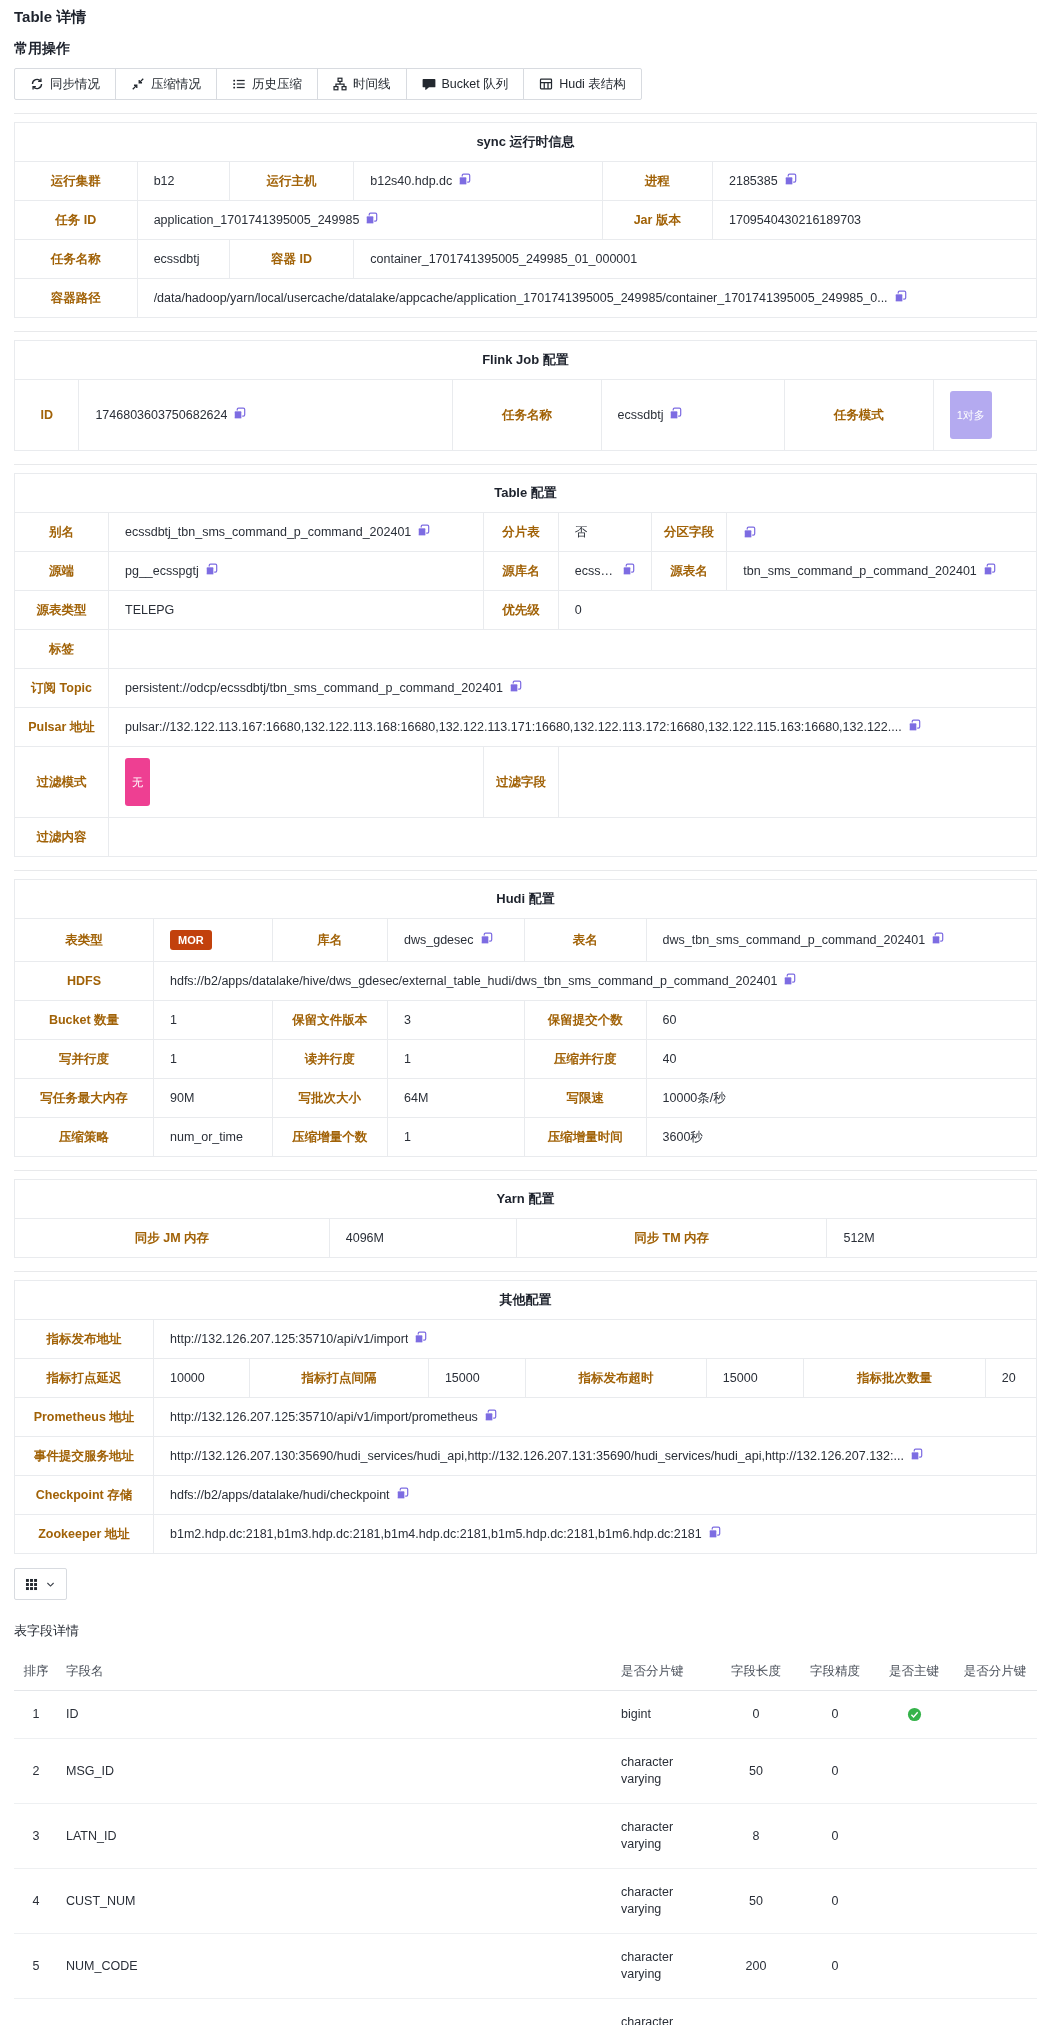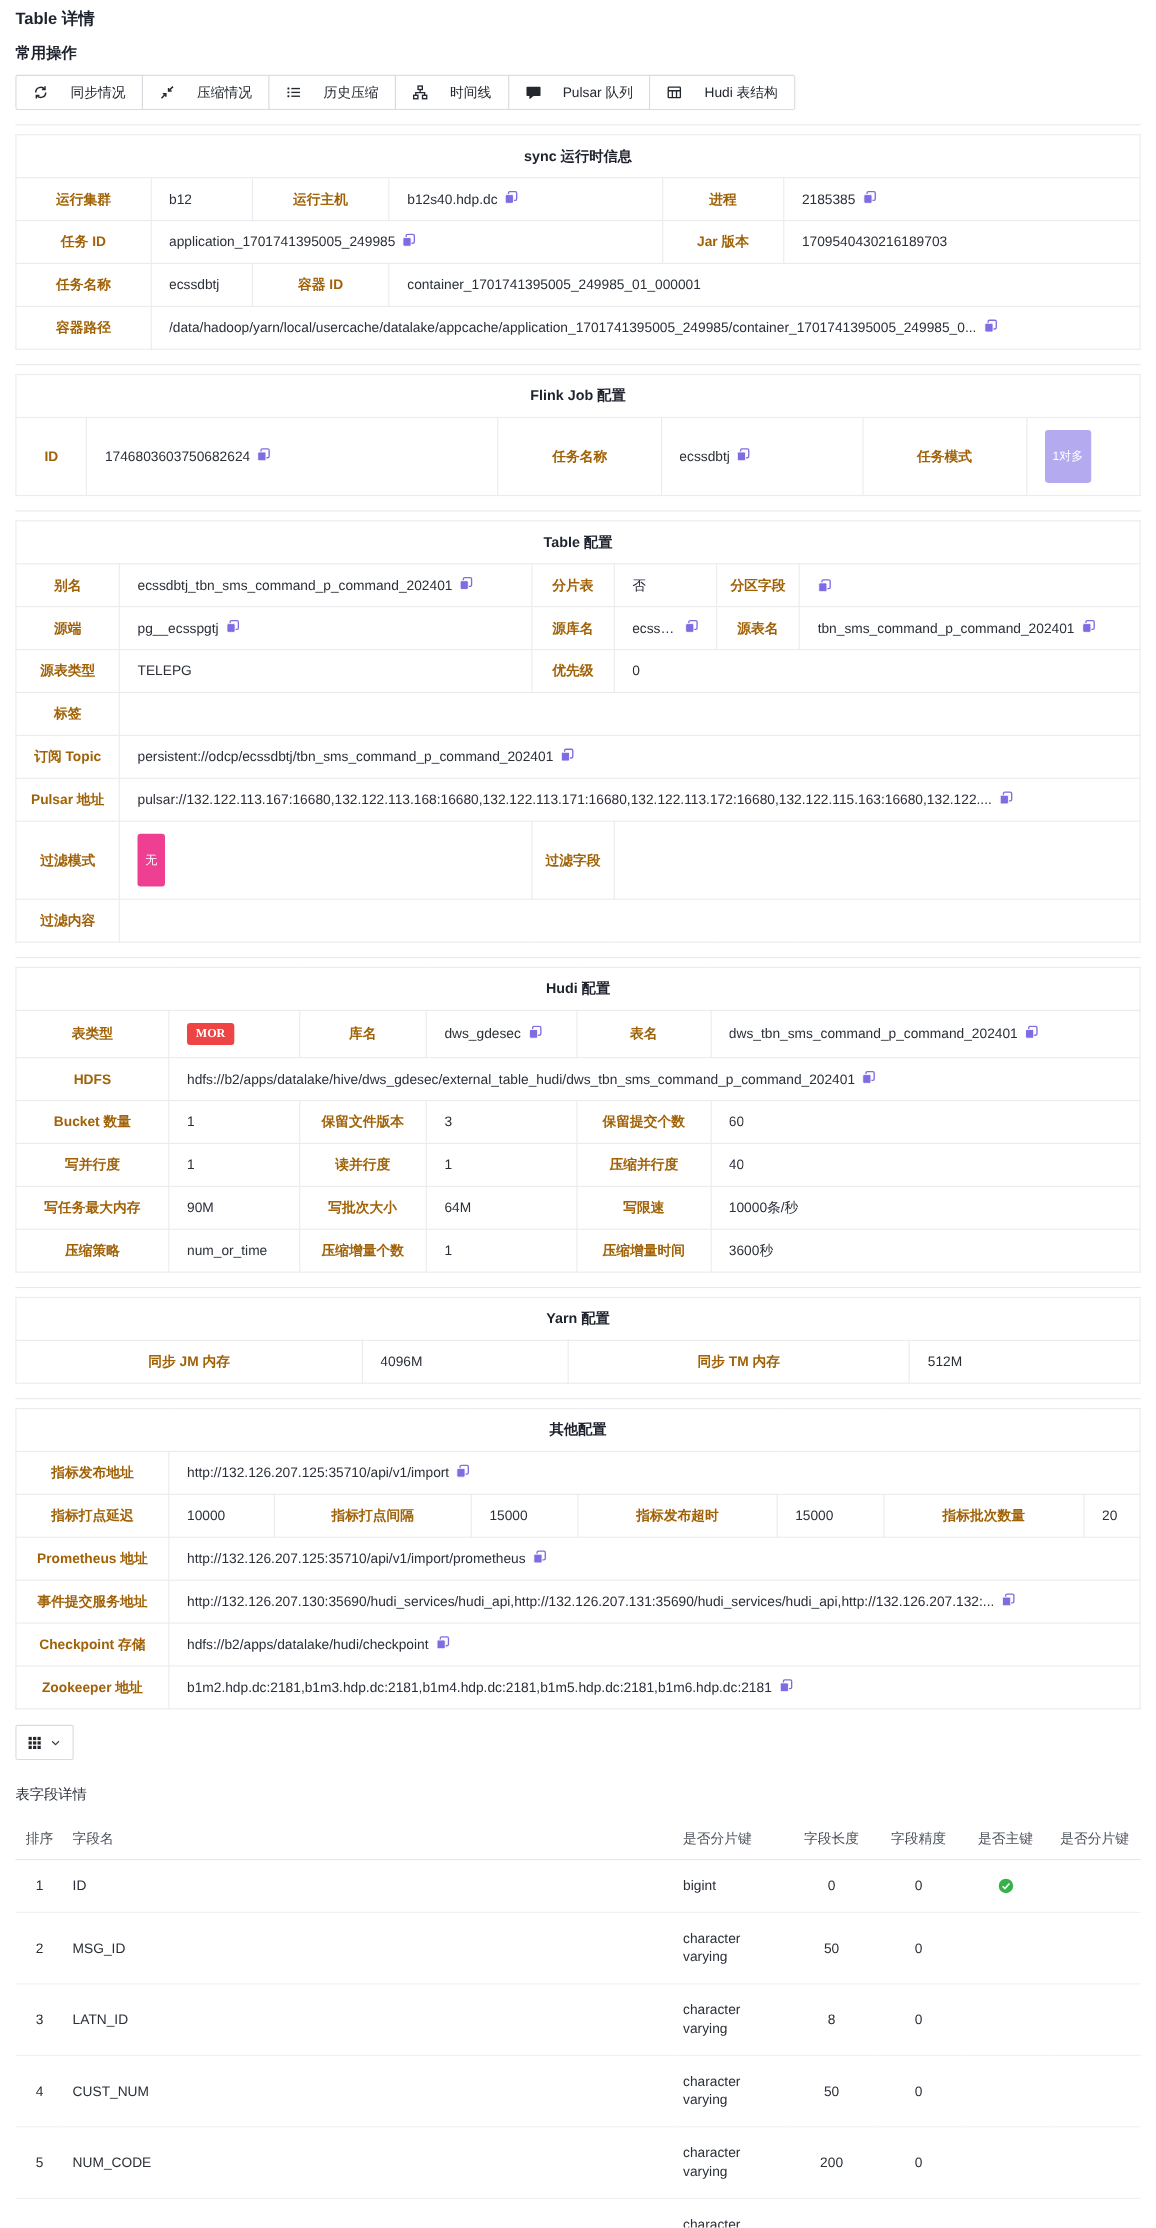--- a/index.html
+++ b/index.html
@@ -6,21 +6,21 @@
   html,body { margin:0; padding:0; }
   body {
     width:1051px; height:2025px; overflow:hidden; background:#fff;
     font-family:"Liberation Sans","DejaVu Sans",sans-serif; color:#2a2f38;
   }
   .page { padding:0 14px; }
   .h1 { font-size:15px; font-weight:700; padding-top:8px; color:#1d222c; }
   .h2 { font-size:14px; font-weight:700; margin-top:13px; color:#1d222c; }
   .btn-group { margin-top:10px; display:inline-flex; }
   .btn {
-    display:inline-flex; align-items:center; gap:20px; background:#fff;
+    display:inline-flex; align-items:center; gap:6px; background:#fff;
     border:1px solid #d8dbe0; padding:0 15px; height:32px; font-size:12.5px;
     color:#23282f; margin-left:-1px; cursor:pointer; font-family:inherit; white-space:nowrap;
   }
   .btn:first-child { margin-left:0; border-radius:2px 0 0 2px; }
   .btn:last-child { border-radius:0 2px 2px 0; }
   .icon { display:inline-block; width:14px; height:14px; color:#23282f; }
   .icon svg { width:100%; height:100%; display:block; }
   hr.divider { border:none; border-top:1px solid #e8e9eb; margin:13px 0 8px 0; }
   table.cfg { width:100%; border-collapse:collapse; table-layout:fixed; }
   table.cfg td {
@@ -106,21 +106,21 @@
           </svg>
         </span>
         <span>时间线</span>
       </button>
       <button class="btn">
         <span class="icon">
           <svg viewBox="0 0 16 16">
             <path fill="currentColor" d="M1.5 2.2h13c.45 0 .8.35.8.8v8c0 .45-.35.8-.8.8H8l-3.4 2.9c-.33.28-.9.05-.9-.4v-2.5H1.5c-.45 0-.8-.35-.8-.8V3c0-.45.35-.8.8-.8z"></path>
           </svg>
         </span>
-        <span>Pulsar 队列</span>
+        <span>Bucket 队列</span>
       </button>
       <button class="btn">
         <span class="icon">
           <svg viewBox="0 0 16 16" fill="none" stroke="currentColor" stroke-width="1.4">
             <rect x="1.7" y="2.5" width="12.6" height="11" rx="0.8"></rect>
             <path d="M1.7 6.3h12.6M6 6.3v7.2M10.3 6.3v7.2"></path>
           </svg>
         </span>
         <span>Hudi 表结构</span>
       </button>
@@ -432,21 +432,21 @@
           <col style="width: 38.2%;">
         </colgroup>
         <tbody>
           <tr>
             <td class="tl" colspan="6">Hudi 配置</td>
           </tr>
           <tr>
             <td class="lbl">表类型</td>
             <td class="val">
               <div class="vwrap">
-                <span class="badge b-blue" style="background: #ef4444; color: rgb(255, 255, 255); font-family: Liberation Serif, serif;">MOR</span>
+                <span class="badge b-blue" style="background: #c2410c; color: rgb(255, 255, 255);">MOR</span>
               </div>
             </td>
             <td class="lbl">库名</td>
             <td class="val">
               <div class="vwrap">
                 <span class="vtext">dws_gdesec</span>
                 <span class="copy" style="color: rgb(125, 108, 226);">
                   <svg viewBox="0 0 16 16">
                     <rect x="5.2" y="1.4" width="9.2" height="9.8" rx="1.6" fill="none" stroke="currentColor" stroke-width="1.5"></rect>
                     <rect x="1.6" y="4.8" width="9.2" height="9.8" rx="1.6" fill="currentColor" stroke="#ffffff" stroke-width="1"></rect>

